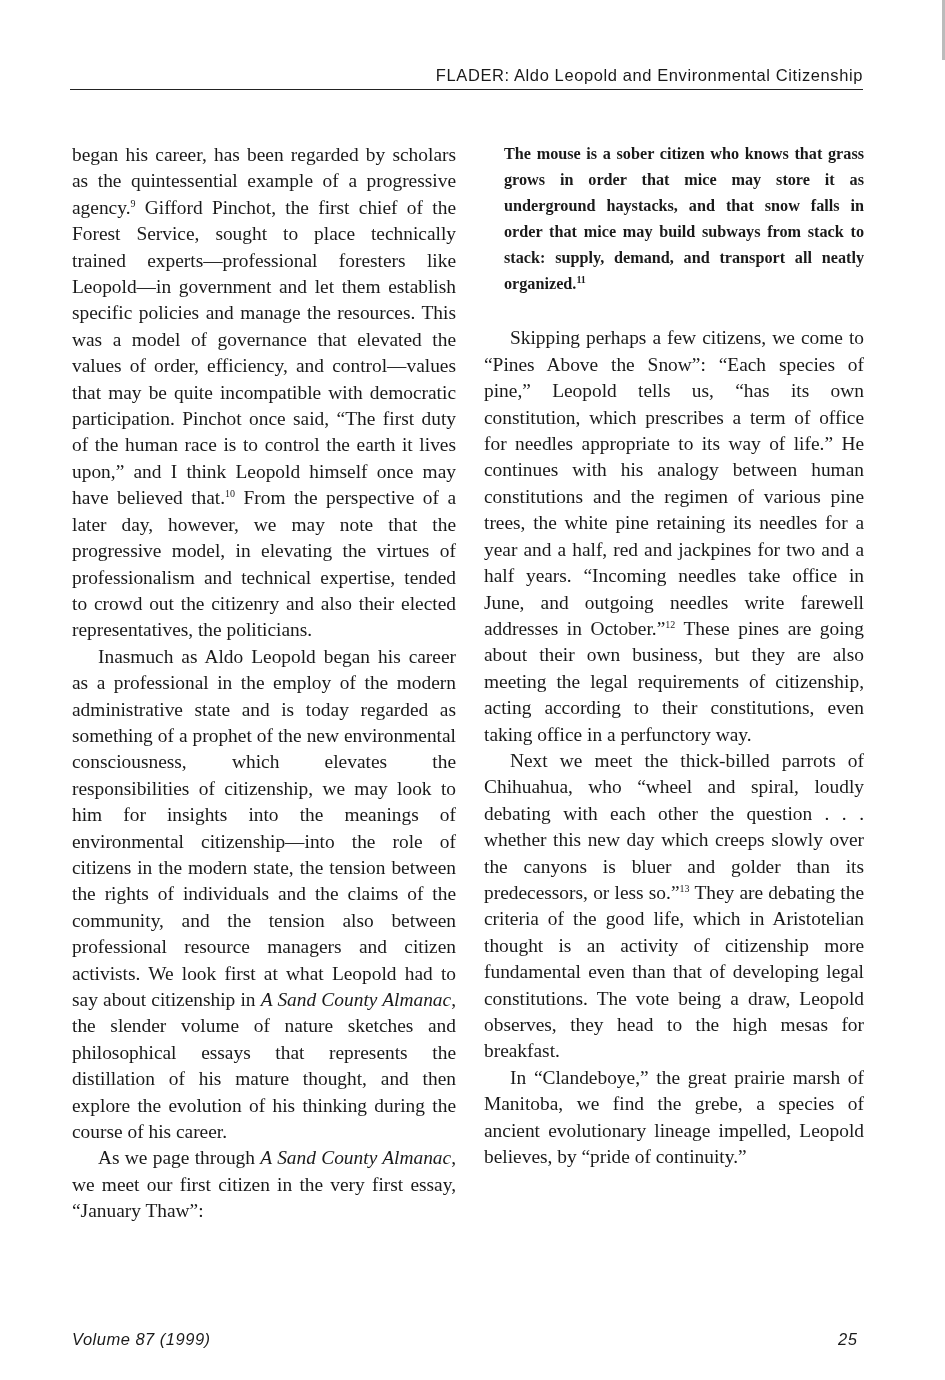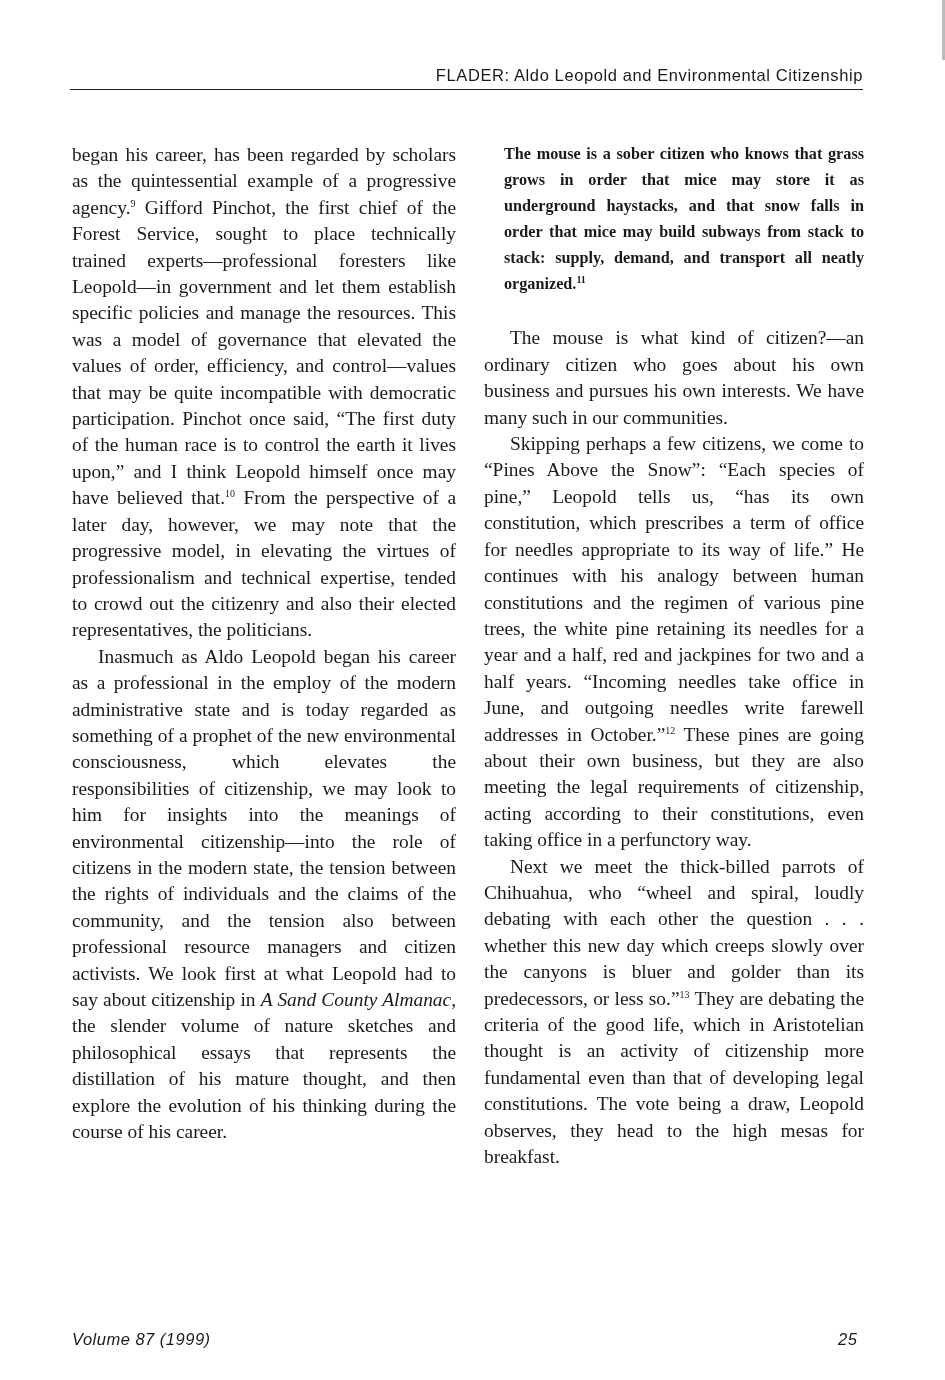--- a/index.html
+++ b/index.html
@@ -33,23 +33,24 @@
 </head>
 <body>
 
 <div class="edge"></div>
 
 <div class="running-head">FLADER: Aldo Leopold and Environmental Citizenship</div>
 
 <div class="col col-left">
   <p><span>began his career, has been regarded by scholars as the quintessential example of a progressive agency.</span><sup>9</sup><span> Gifford Pinchot, the first chief of the Forest Service, sought to place technically trained experts—professional foresters like Leopold—in government and let them establish specific policies and manage the resources. This was a model of governance that elevated the values of order, efficiency, and control—values that may be quite incompatible with democratic participation. Pinchot once said, “The first duty of the human race is to control the earth it lives upon,” and I think Leopold himself once may have believed that.</span><sup>10</sup><span> From the perspective of a later day, however, we may note that the progressive model, in elevating the virtues of professionalism and technical expertise, tended to crowd out the citizenry and also their elected representatives, the politicians.</span></p>
   <p class="ind"><span>Inasmuch as Aldo Leopold began his career as a professional in the employ of the modern administrative state and is today regarded as something of a prophet of the new environmental consciousness, which elevates the responsibilities of citizenship, we may look to him for insights into the meanings of environmental citizenship—into the role of citizens in the modern state, the tension between the rights of individuals and the claims of the community, and the tension also between professional resource managers and citizen activists. We look first at what Leopold had to say about citizenship in </span><i>A Sand County Almanac</i><span>, the slender volume of nature sketches and philosophical essays that represents the distillation of his mature thought, and then explore the evolution of his thinking during the course of his career.</span></p>
+  <p class="ind"><span>As we page through </span><i>A Sand County Almanac</i><span>, we meet our first citizen in the very first essay, “January Thaw”:</span></p>
 </div>
 
 <div class="col col-right">
   <p class="blockquote"><span>The mouse is a sober citizen who knows that grass grows in order that mice may store it as underground haystacks, and that snow falls in order that mice may build subways from stack to stack: supply, demand, and transport all neatly organized.</span><sup>11</sup></p>
-  <p class="ind">The mouse is what kind of citizen?—an ordinary citizen who goes about his own business and pursues his own interests. We have many such in our communities.</p>
   <p class="ind"><span>Skipping perhaps a few citizens, we come to “Pines Above the Snow”: “Each species of pine,” Leopold tells us, “has its own constitution, which prescribes a term of office for needles appropriate to its way of life.” He continues with his analogy between human constitutions and the regimen of various pine trees, the white pine retaining its needles for a year and a half, red and jackpines for two and a half years. “Incoming needles take office in June, and outgoing needles write farewell addresses in October.”</span><sup>12</sup><span> These pines are going about their own business, but they are also meeting the legal requirements of citizenship, acting according to their constitutions, even taking office in a perfunctory way.</span></p>
   <p class="ind"><span>Next we meet the thick-billed parrots of Chihuahua, who “wheel and spiral, loudly debating with each other the question . . . whether this new day which creeps slowly over the canyons is bluer and golder than its predecessors, or less so.”</span><sup>13</sup><span> They are debating the criteria of the good life, which in Aristotelian thought is an activity of citizenship more fundamental even than that of developing legal constitutions. The vote being a draw, Leopold observes, they head to the high mesas for breakfast.</span></p>
+  <p class="ind">In “Clandeboye,” the great prairie marsh of Manitoba, we find the grebe, a species of ancient evolutionary lineage impelled, Leopold believes, by “pride of continuity.”</p>
 </div>
 
 <div class="folio folio-left">Volume 87 (1999)</div>
 <div class="folio folio-right">25</div>
 
 </body></html>

